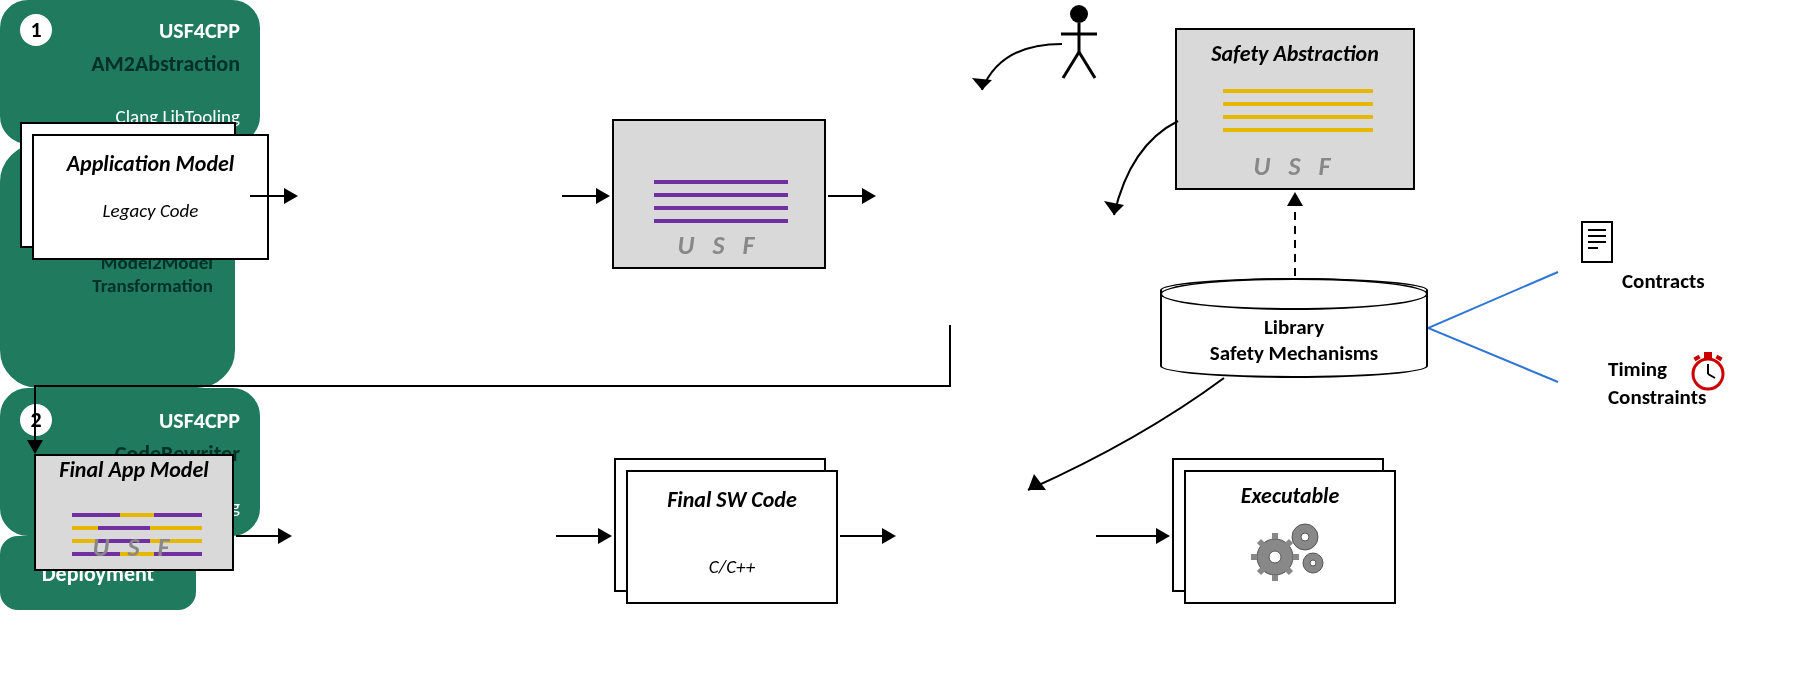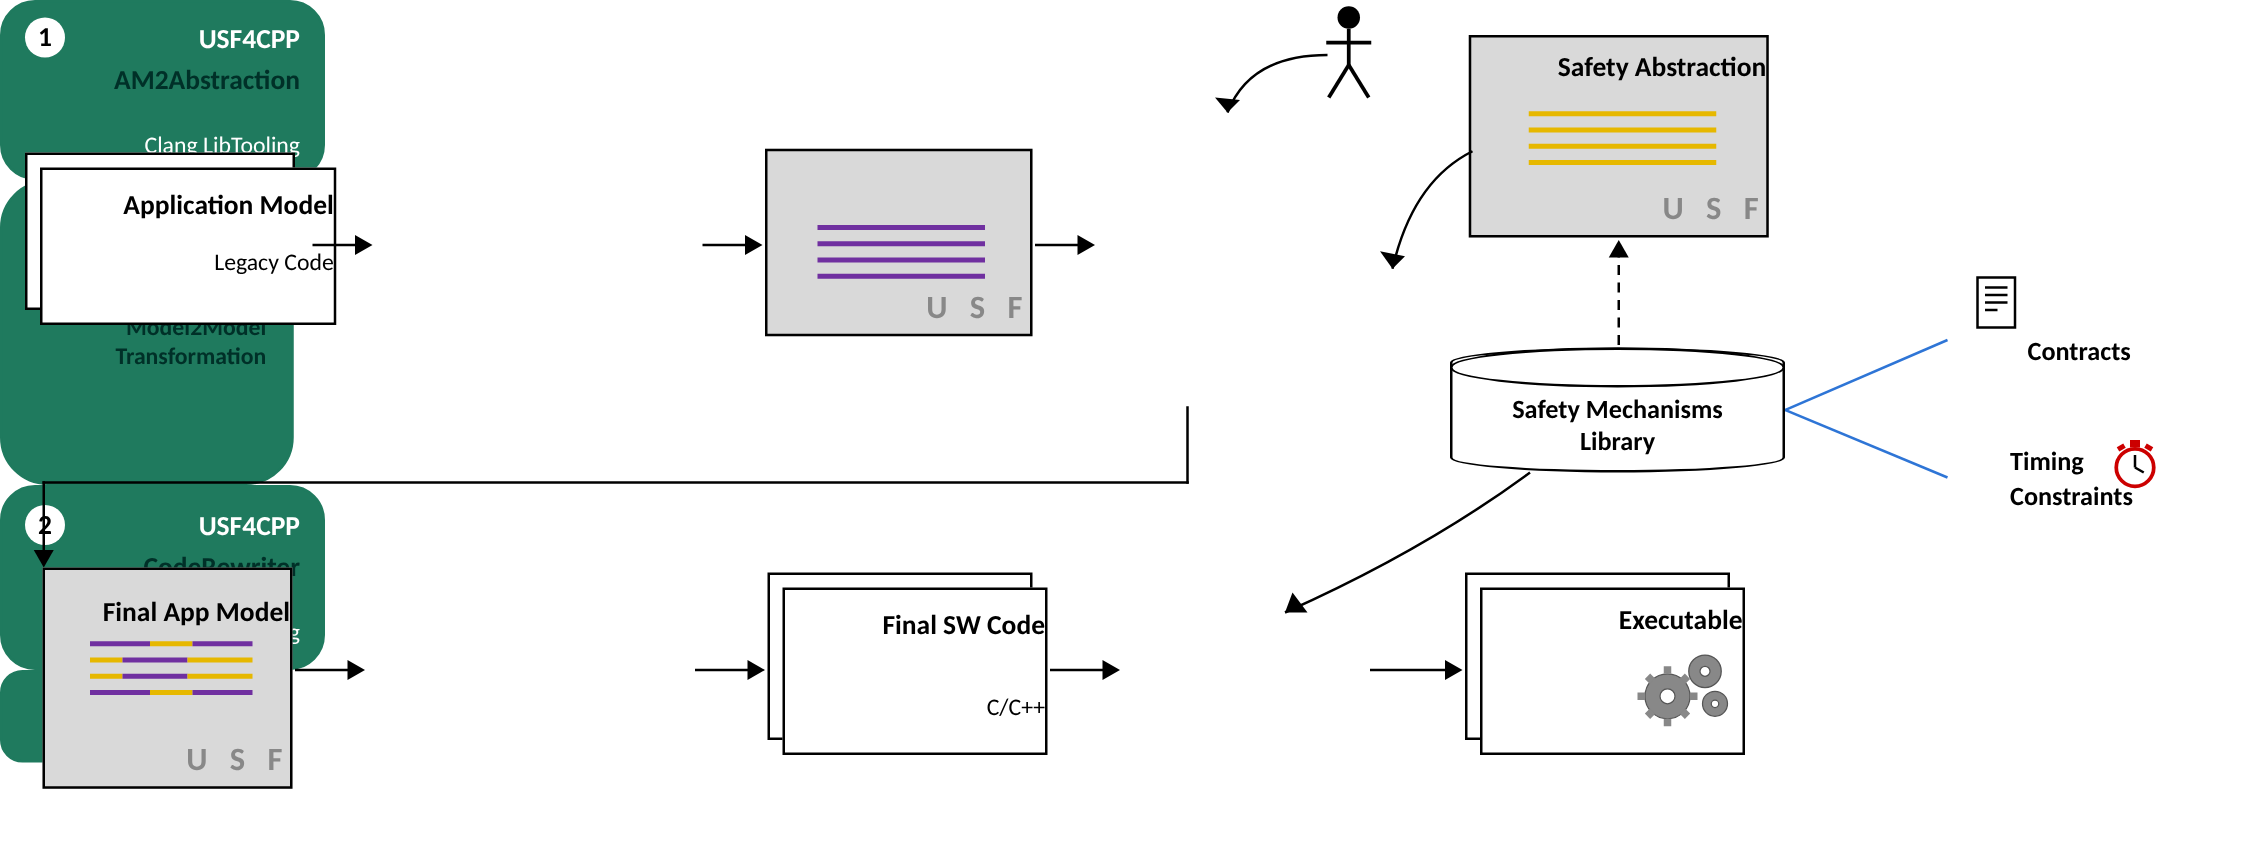--- a/index.html
+++ b/index.html
@@ -9,21 +9,22 @@
     width: 1803px;
     height: 692px;
     font-family: Calibri, Arial, sans-serif;
     position: relative;
     background: #fff;
   }
   .box {
     position: absolute;
     border: 2px solid #000;
     background: #fff;
-    text-align: right;
+    text-align: center;
+    font-style: italic;
   }
   .grey-box {
     background: #d9d9d9;
   }
   .green-box {
     background: #1f7a5e;
     color: #fff;
     border-radius: 28px;
     border: 2px solid #1f7a5e;
   }
@@ -157,22 +158,22 @@
   <polygon points="14,100 4,86 24,90" fill="#000"></polygon>
 </svg>
 
 <svg style="position:absolute; left:1280px; top:190px; width:30px; height:90px;">
   <line x1="15" y1="86" x2="15" y2="10" stroke="#000" stroke-width="2" stroke-dasharray="8 6"></line>
   <polygon points="15,2 7,16 23,16" fill="#000"></polygon>
 </svg>
 
 <div class="cylinder" style="left:1160px; top:278px; width:268px; height:100px;">
   <div style="position:absolute; top:34px; width:100%; text-align:center;">
+    <div class="title" style="font-size:21px;">Library</div>
     <div class="title" style="font-size:21px;">Safety Mechanisms</div>
-    <div class="title" style="font-size:21px;">Library</div>
   </div>
 </div>
 
 <svg style="position:absolute; left:1428px; top:254px; width:160px; height:150px;">
   <line x1="0" y1="74" x2="130" y2="18" stroke="#2e75d6" stroke-width="2"></line>
   <line x1="0" y1="74" x2="130" y2="128" stroke="#2e75d6" stroke-width="2"></line>
 </svg>
 
 <svg style="position:absolute; left:1580px; top:220px; width:36px; height:44px;">
   <rect x="2" y="2" width="30" height="40" fill="#fff" stroke="#000" stroke-width="2"></rect>
@@ -192,21 +193,21 @@
   <line x1="20" y1="26" x2="27" y2="30" stroke="#000" stroke-width="2"></line>
 </svg>
 <div class="attrib-label" style="left:1608px; top:356px;">Timing</div>
 <div class="attrib-label" style="left:1608px; top:384px;">Constraints</div>
 
 <div class="arrow-line" style="left:949px; top:325px; width:2px; height:62px;"></div>
 <div class="arrow-line" style="left:34px; top:385px; width:917px;"></div>
 <div class="arrow-line" style="left:34px; top:385px; width:2px; height:58px;"></div>
 <div class="arrow-head ah-down" style="left:27px; top:440px;"></div>
 
-<div class="box grey-box" style="left:34px; top:454px; width:200px; height:177px; padding-top:20px;">
+<div class="box grey-box" style="left:34px; top:454px; width:200px; height:117px; padding-top:0;">
   <div class="title">Final App Model</div>
 
   <div style="position:absolute; left:36px; top:48px; width:130px;">
     <div style="height:4px; margin:9px 0; display:flex;">
         <div style="flex:1.4" class="purple"></div>
         <div style="flex:1" class="yellow"></div>
         <div style="flex:1.4" class="purple"></div>
       </div>
     <div style="height:4px; margin:9px 0; display:flex;">
         <div style="flex:0.6" class="yellow"></div>

